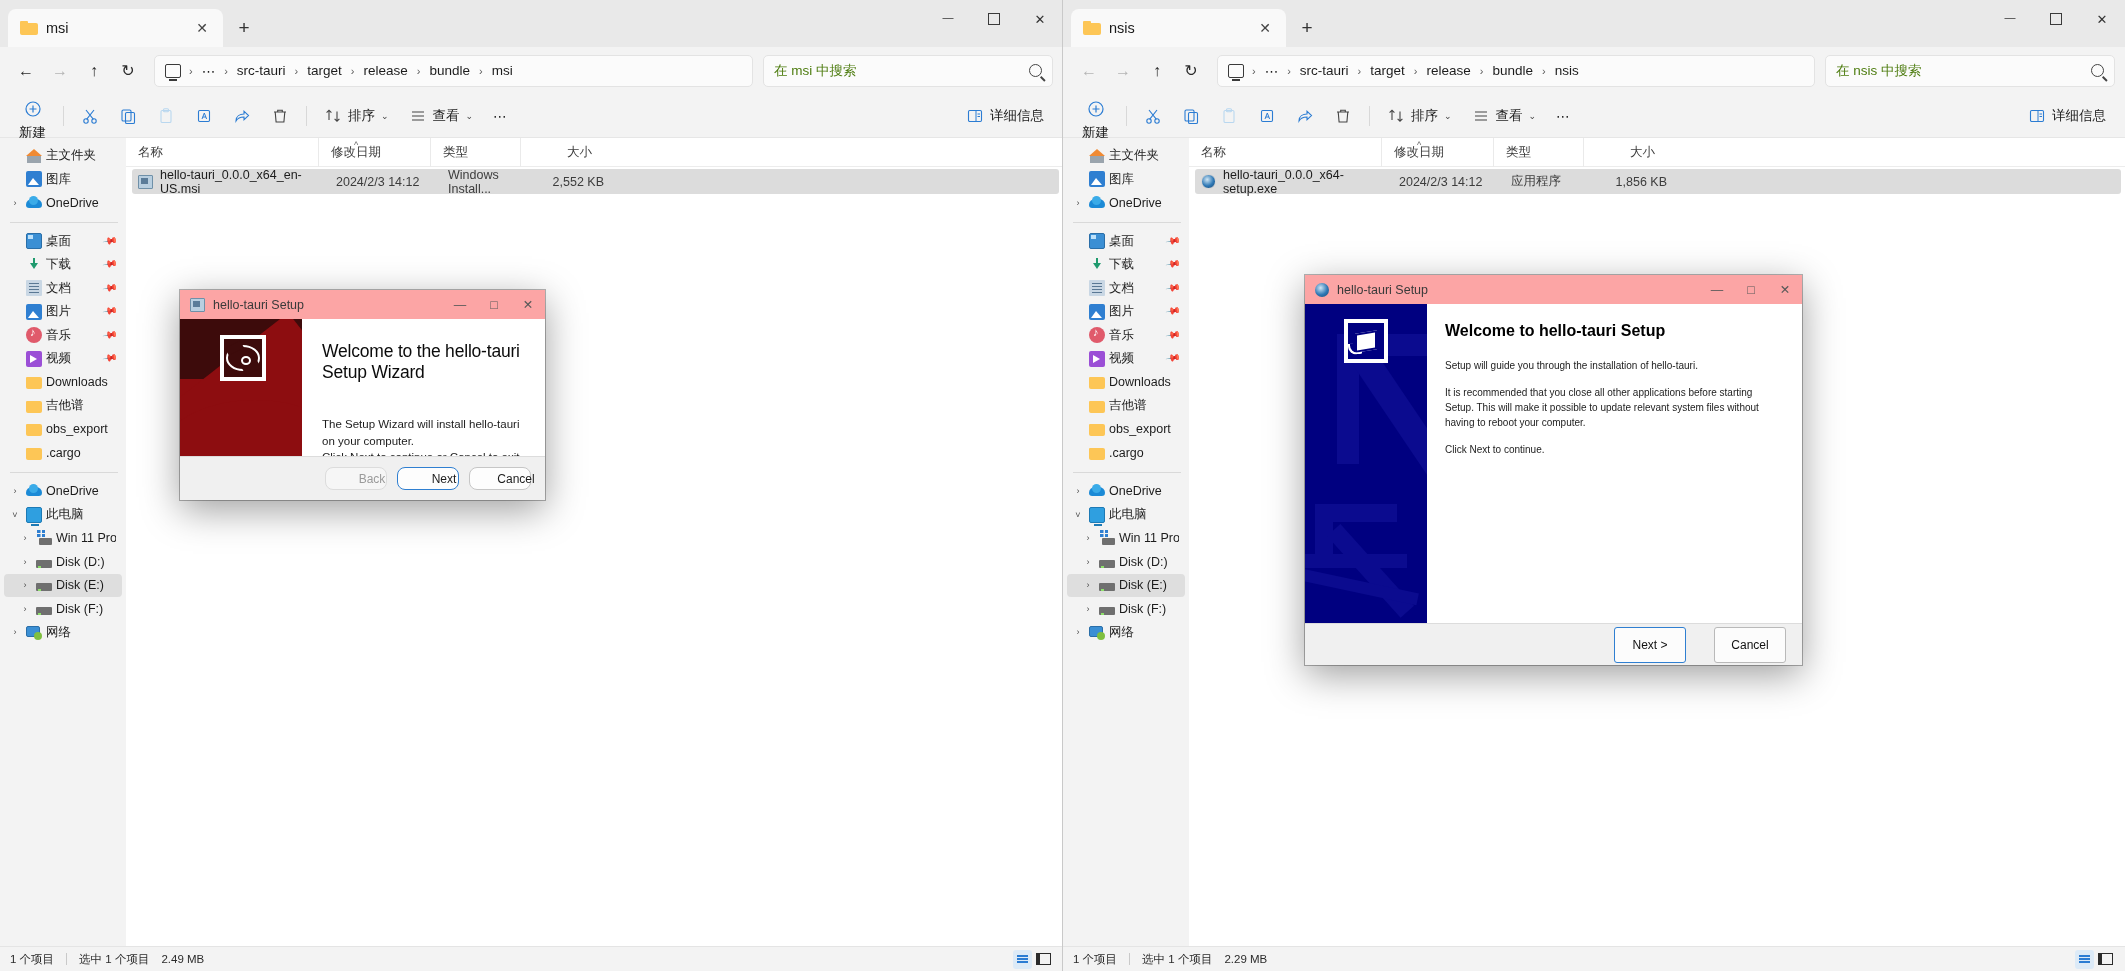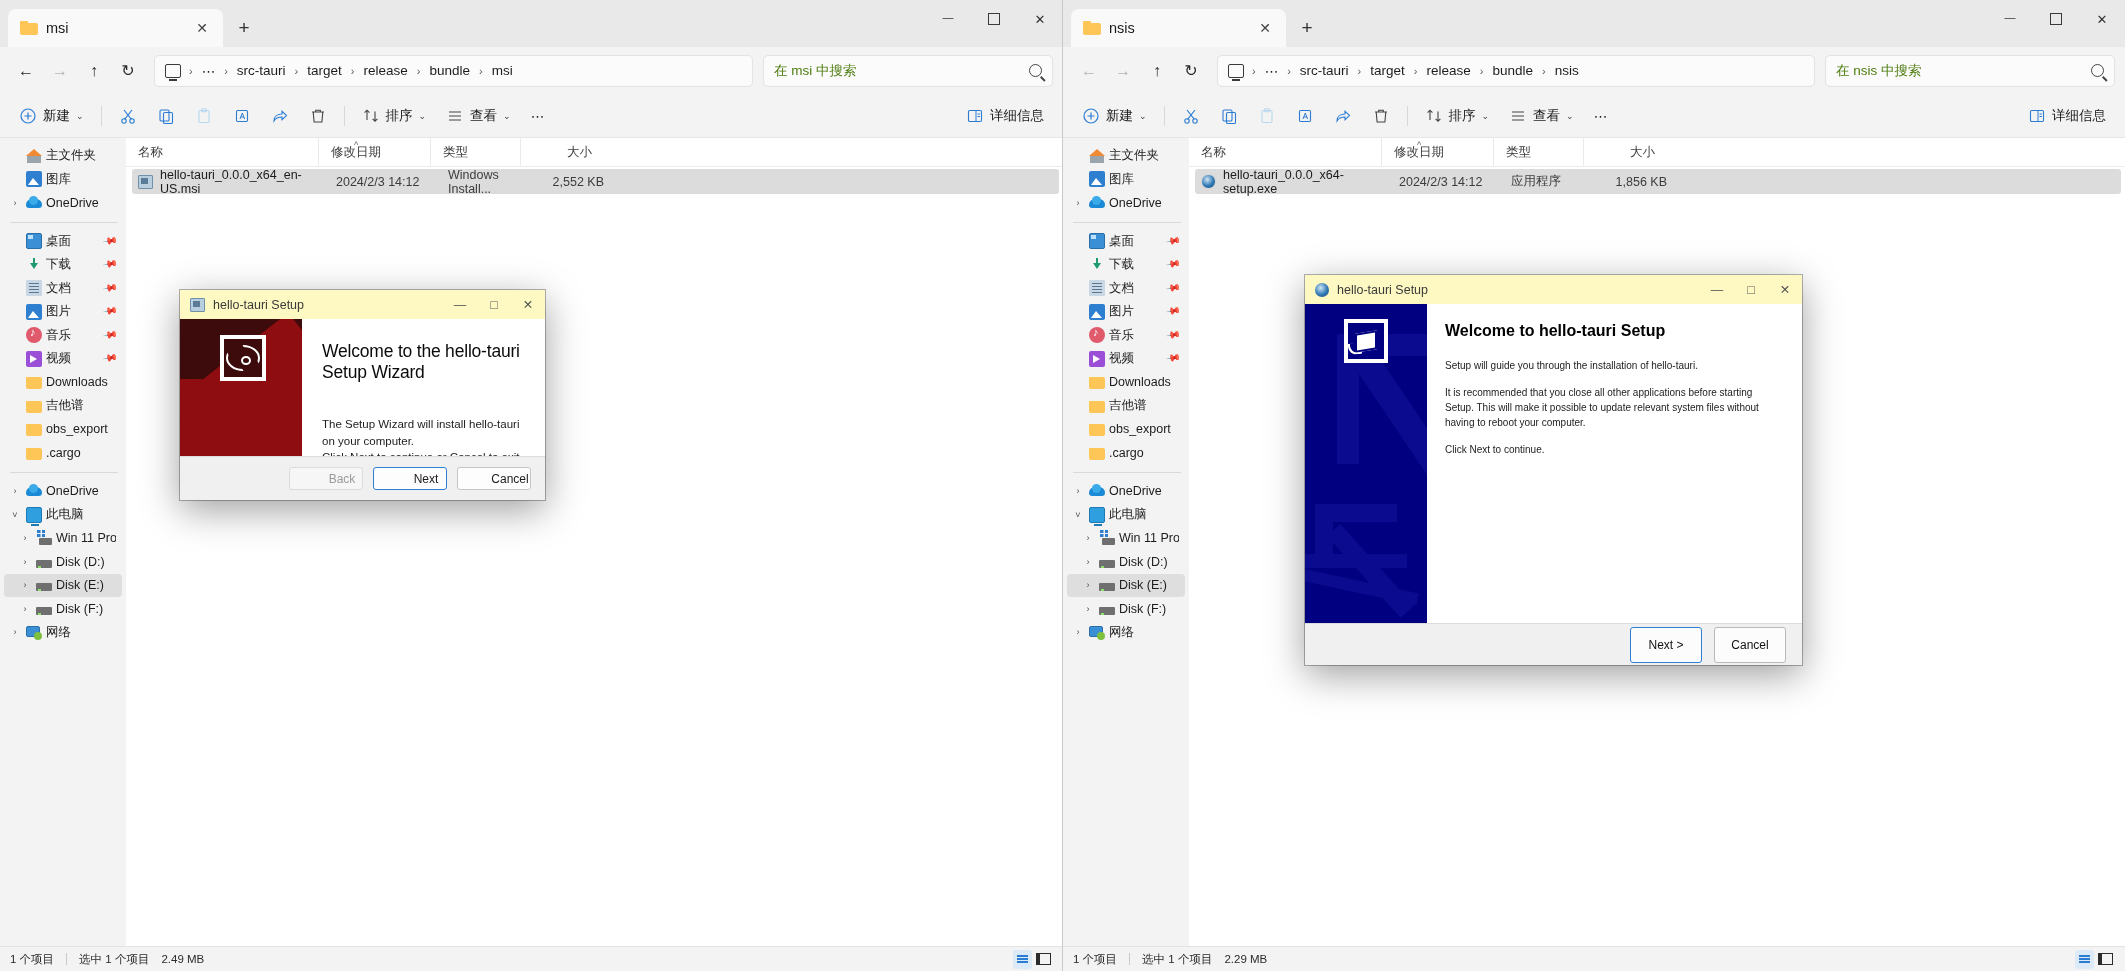--- a/index.html
+++ b/index.html
@@ -87,21 +87,21 @@
   .mag:after { content:''; position:absolute; right:-5px; bottom:-3px; width:6px; height:1.5px;
                background:#444; transform: rotate(45deg); }
 
   
   .cmdbar {
     height: 44px; background:#f3f3f3; display:flex; align-items:center;
     padding: 0 10px; gap: 2px; flex:none; border-bottom: 1px solid #e6e6e6;
   }
   .cmd { height: 32px; display:flex; align-items:center; gap:6px; padding: 0 9px; border-radius:5px;
          font-size: 13.5px; color:#1c1c1c; white-space:nowrap; }
-  .cmd.newbtn { border: none; }
+  .cmd.newbtn { border: none; flex-direction: column; }
   .cmd-sep { width:1px; height:20px; background:#d8d8d8; margin: 0 6px; }
   .ico { width: 18px; height: 18px; display:inline-block; flex:none; }
   .cmd-spacer { flex: 1; }
 
   
   .wbody { flex: 1; display:flex; min-height: 0; background:#fff; }
   .sidebar {
     width: 126px; background:#f3f3f3; padding-top: 6px; overflow: hidden; flex:none;
     font-size: 12.5px; color:#1c1c1c;
   }
@@ -209,30 +209,30 @@
       border-left-width: 4px;}
 
   
   .dlg {
     position:absolute; background:#f0f0f0;
     box-shadow: 0 10px 36px rgba(0,0,0,.38), 0 0 0 1px #b6b6b6;
     display:flex; flex-direction:column; overflow:hidden;
     font-family: "Liberation Sans", sans-serif;
   }
   .dlg-title {
-    height: 29px; background:#fef9c3; display:flex; align-items:center;
+    height: 29px; background:#fca5a5; display:flex; align-items:center;
     padding-left: 10px; gap: 8px; font-size: 12.5px; color:#3a3a3a; flex:none;
   }
   .dlg-title .t { flex:1; }
   .dlg-ctrls { display:flex; height:29px; }
   .dlg-ctrls div { width: 34px; height:29px; display:flex; align-items:center; justify-content:center; color:#5a5a5a;}
   .dlg-body { flex:1; display:flex; background:#fff; min-height:0; }
   .dlg-foot { height: 44px; background:#f0f0f0; border-top:1px solid #dcdcdc;
               display:flex; align-items:center; justify-content:flex-end; gap:10px; padding-right: 14px; flex:none;}
-  .btn { width: 74px; height: 23px; border:1px solid #c6c6c6; background:#fdfdfd; border-radius:3px;
+  .btn { width: 62px; height: 23px; border:1px solid #c6c6c6; background:#fdfdfd; border-radius:8px;
          font-size: 12px; color:#1c1c1c; display:flex; align-items:center; justify-content:center;padding-left:32px;}
   .btn.primary { border:1.5px solid #2f7fd1; }
   .btn.disabled { color:#9a9a9a; background:#f6f6f6; border-color:#dcdcdc;}
 
   
   .msi-banner {
     width: 122px; flex:none; position:relative; overflow:hidden;
     background:#3d0b0b;
   }
   .msi-banner .swoosh1 {
@@ -283,21 +283,21 @@
                 border:2.5px solid #fff; border-right:none; border-top:none; border-radius: 0 0 0 10px;}
   .nsis-right { flex:1; background:#fff; padding: 18px 22px 0 18px;}
   .nsis-h1 { font-size: 16px; color:#000; font-weight: bold; }
   .nsis-p { margin-top: 18px; font-size: 10px; color:#1c1c1c; line-height: 1.5;}
   .nsis-p + .nsis-p { margin-top: 12px; }
   .nsis-ico-title { width:14px; height:14px; border-radius:50%;
                     background: radial-gradient(circle at 40% 35%, #cfe6f5 0%, #2e78b5 55%, #1b4a75 100%);}
   .nsis-foot { height: 42px; background:#f0f0f0; border-top:1px solid #dcdcdc;
                display:flex; align-items:center; justify-content:flex-end; gap:12px; padding-right: 16px; flex:none;}
   .nsis-btn { width: 72px; height: 36px; border:1px solid #b9b9b9; background:#fcfcfc; border-radius:3px;
-              font-size: 12px; color:#111; display:flex; align-items:center; justify-content:center;}
+              font-size: 12px; color:#111; display:flex; align-items:center; justify-content:center;margin-left:16px;}
   .nsis-btn.primary { border:1.6px solid #2f7fd1; }
 </style>
 </head>
 <body>
 
 <div class="desktop"></div>
 
 <div class="explorer win-left">
 
   <div class="tabstrip">

